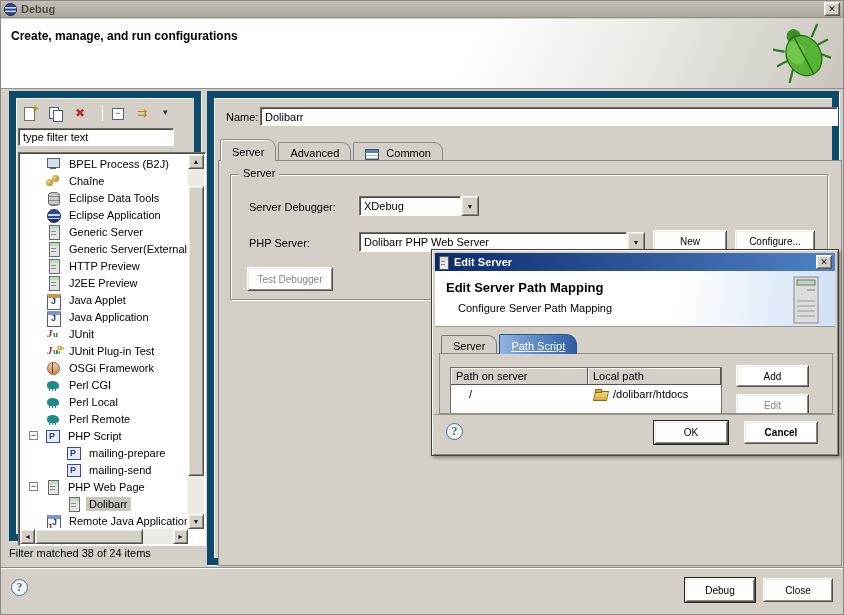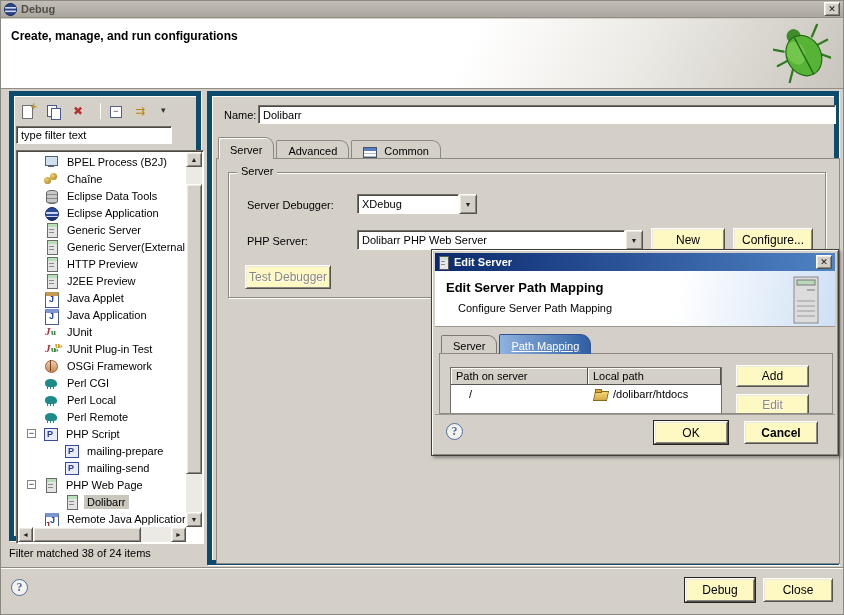--- a/index.html
+++ b/index.html
@@ -7,33 +7,33 @@
   body {
     font-family:"Liberation Sans","DejaVu Sans",sans-serif;
     font-size:11px; color:#000; background:#d4d0c8;
     position:relative; overflow:hidden;
     border:1px solid #8a8880;
   }
   
   .raised { background:#d4d0c8; border:1px solid; border-color:#fffdf8 #55534e #55534e #fffdf8;
             box-shadow:inset 1px 1px 0 #ece9e2, inset -1px -1px 0 #8a8880; }
   .btn { position:absolute; display:flex; align-items:center; justify-content:center;
-         background:#fef9c3; border:1px solid; border-color:#fffdf8 #55534e #55534e #fffdf8;
+         background:#ffffff; border:1px solid; border-color:#fffdf8 #55534e #55534e #fffdf8;
          box-shadow:inset 1px 1px 0 #ece9e2, inset -1px -1px 0 #8a8880;
-         font-size:12px; cursor:default; }
+         font-size:10px; cursor:default; }
   .btn.default { box-shadow:inset 1px 1px 0 #ece9e2, inset -1px -1px 0 #8a8880, 0 0 0 1px #26241f;text-align:center; }
   .btn.disabled { color:#8a8880; text-shadow:1px 1px 0 #fffdf8; }
   .sunken { background:#fff; border:1px solid; border-color:#716f68 #fffdf8 #fffdf8 #716f68;
             box-shadow:inset 1px 1px 0 #4a4843; }
   input { font-family:inherit; font-size:11px; border:none; outline:none; background:transparent;
           width:100%; height:100%; padding:1px 4px; }
   .groupbox { position:absolute; border:1px solid #8c8a82;
               box-shadow:1px 1px 0 #fffdf8, inset 1px 1px 0 #fffdf8; }
   .groupbox > .legend { position:absolute; top:-8px; left:8px; background:#d4d0c8; padding:0 4px; }
-  .etched { border:5px solid #0c4a6e; box-shadow:1px 1px 0 #fffdf8, inset 1px 1px 0 #fffdf8; }
+  .etched { border:7px solid #0c4a6e; box-shadow:1px 1px 0 #fffdf8, inset 1px 1px 0 #fffdf8; }
   .checkbox { width:13px; height:13px; background:#fff; border:1px solid;
               border-color:#716f68 #fffdf8 #fffdf8 #716f68; box-shadow:inset 1px 1px 0 #4a4843;
               display:inline-flex; align-items:center; justify-content:center;
               font-size:11px; font-weight:bold; flex:none; }
   .combo { position:absolute; display:flex; }
   .combo .combo-field { flex:1; background:#fff; border:1px solid; border-color:#716f68 #fffdf8 #fffdf8 #716f68;
                         box-shadow:inset 1px 1px 0 #4a4843; display:flex; align-items:center; padding:0 4px; }
   .combo .combo-btn { width:18px; background:#d4d0c8; border:1px solid; border-color:#fffdf8 #55534e #55534e #fffdf8;
                       box-shadow:inset 1px 1px 0 #ece9e2, inset -1px -1px 0 #8a8880;
                       display:flex; align-items:center; justify-content:center; font-size:7px; color:#222; }
@@ -463,21 +463,21 @@
         <rect x="6" y="29" width="18" height="2" fill="#bbb"></rect>
       <rect x="6" y="34" width="18" height="2" fill="#bbb"></rect>
         <rect x="6" y="39" width="18" height="2" fill="#bbb"></rect>
     </svg>
   </div>
   <div id="es-tabs" class="tab-row">
     <div class="tab">
       <span>Server</span>
     </div>
     <div class="tab active">
-      <span>Path Mapping</span>
+      <span>Path Script</span>
     </div>
   </div>
   <div id="es-content">
     <div id="map-table">
       <div class="map-hrow">
         <div class="map-hcell c1">Path on server</div>
         <div class="map-hcell c2">Local path</div>
       </div>
       <div id="map-rows">
           <div class="map-row">

